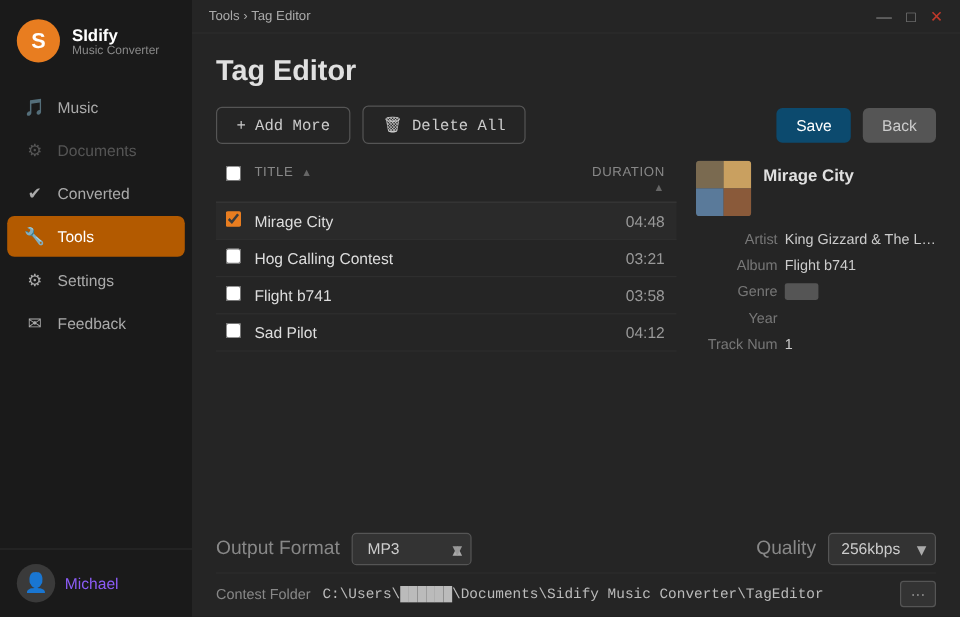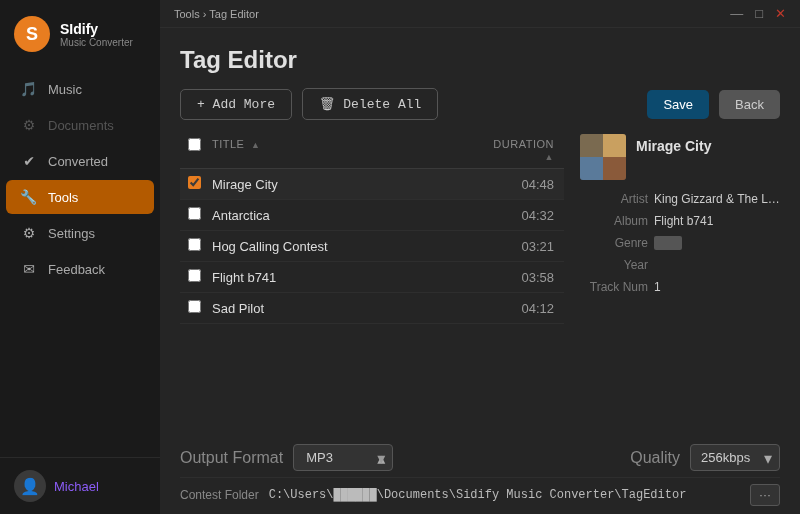--- a/index.html
+++ b/index.html
@@ -447,27 +447,20 @@
         <div class="tracks">
 
           <div class="track-row selected">
             <div class="track-check">
               <input type="checkbox" checked="" style="">
             </div>
             <div class="track-title">Mirage City</div>
             <div class="track-duration">04:48</div>
           </div>
 
-          <div class="track-row">
-            <div class="track-check">
-              <input type="checkbox" style="">
-            </div>
-            <div class="track-title">Antarctica</div>
-            <div class="track-duration">04:32</div>
-          </div>
 
           <div class="track-row">
             <div class="track-check">
               <input type="checkbox" style="">
             </div>
             <div class="track-title">Hog Calling Contest</div>
             <div class="track-duration">03:21</div>
           </div>
 
           <div class="track-row">

